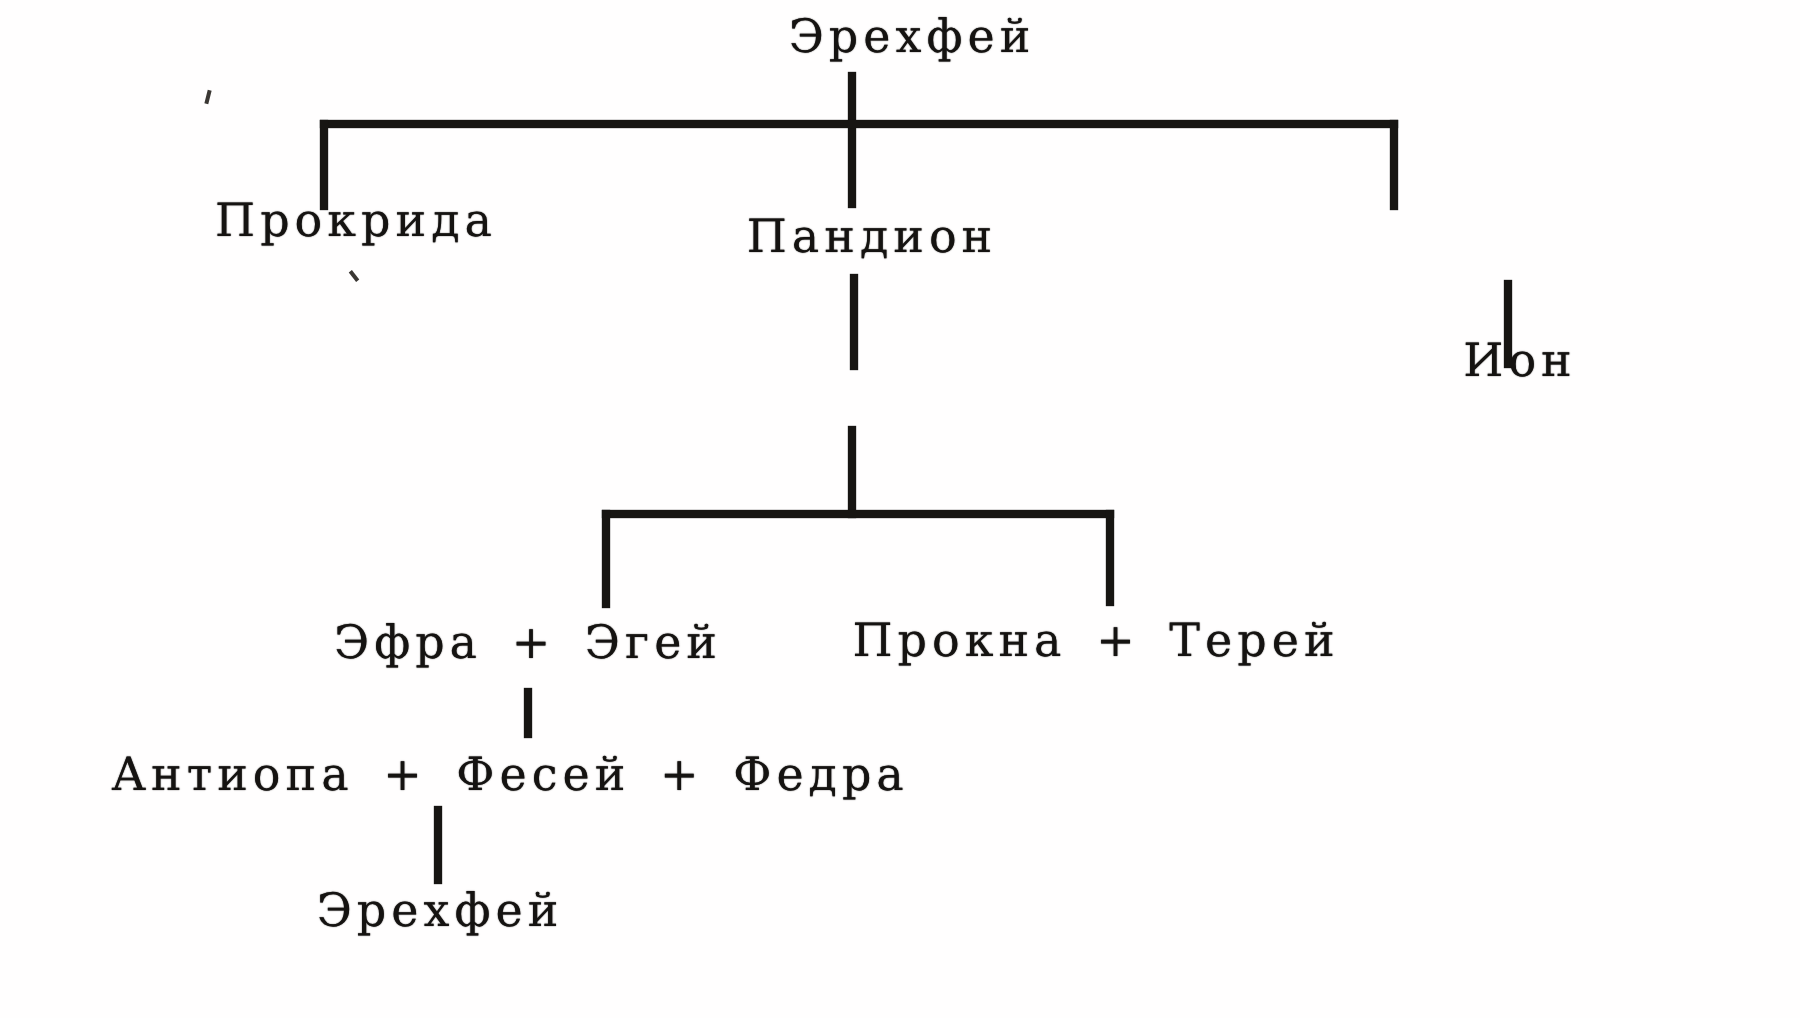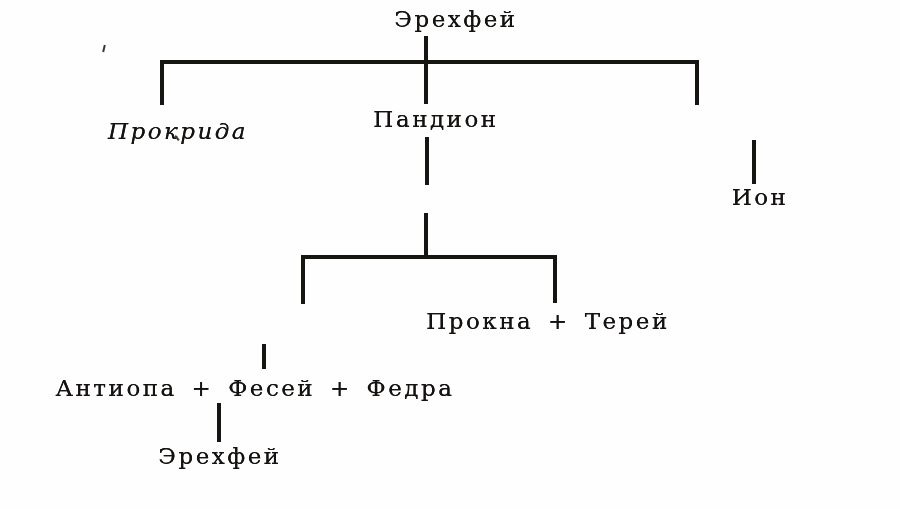--- a/index.html
+++ b/index.html
@@ -41,25 +41,25 @@
   
   #v-pandion      { left: 424px; top: 213px; width: 4px;   height: 46px; }
   #h-mid          { left: 301px; top: 255px; width: 256px; height: 4px;  }
   #v-mid-left     { left: 301px; top: 255px; width: 4px;   height: 49px; }
   #v-mid-right    { left: 553px; top: 255px; width: 4px;   height: 48px; }
   
   #v-egey         { left: 262px; top: 344px; width: 4px;   height: 25px; }
   #v-fesey        { left: 217px; top: 403px; width: 4px;   height: 39px; }
   
   #n-erechtheus { left: 456px; top: 19px;  }
-  #n-prokrida   { left: 178px; top: 131px; font-style: italic; }
+  #n-prokrida   { left: 178px; top: 111px; }
   #n-kekrops    { left: 436px; top: 119px; }
   #n-kreusa     { left: 735px; top: 121px; }
   #n-pandion    { left: 436px; top: 197px; }
-  #n-ion        { left: 760px; top: 197px; }
+  #n-ion        { left: 760px; top: 181px; }
   #n-efra       { left: 264px; top: 322px; }
   #n-prokna     { left: 548px; top: 321px; }
   #n-antiopa    { left: 255px; top: 388px; }
   #n-ippolit    { left: 220px; top: 456px; }
   
   .artifact {
     position: absolute;
     background: #3a3733;
   }
   #artifact-apostrophe { left: 103px; top: 45px;  width: 2px; height: 7px; transform: rotate(14deg); }
@@ -80,19 +80,20 @@
   <div class="line" id="h-mid"></div>
   <div class="line" id="v-mid-left"></div>
   <div class="line" id="v-mid-right"></div>
   <div class="line" id="v-egey"></div>
   <div class="line" id="v-fesey"></div>
 
   <span class="node" id="n-erechtheus">Эрехфей</span>
   <span class="node" id="n-prokrida">Прокрида</span>
   <span class="node" id="n-kekrops">Пандион</span>
   <span class="node" id="n-ion">Ион</span>
+  <span class="node" id="n-efra">Эфра + Эгей</span>
   <span class="node" id="n-prokna">Прокна + Терей</span>
   <span class="node" id="n-antiopa">Антиопа + Фесей + Федра</span>
   <span class="node" id="n-ippolit">Эрехфей</span>
 
   <div class="artifact" id="artifact-apostrophe"></div>
   <div class="artifact" id="artifact-tick"></div>
 </div>
 
 </body></html>

